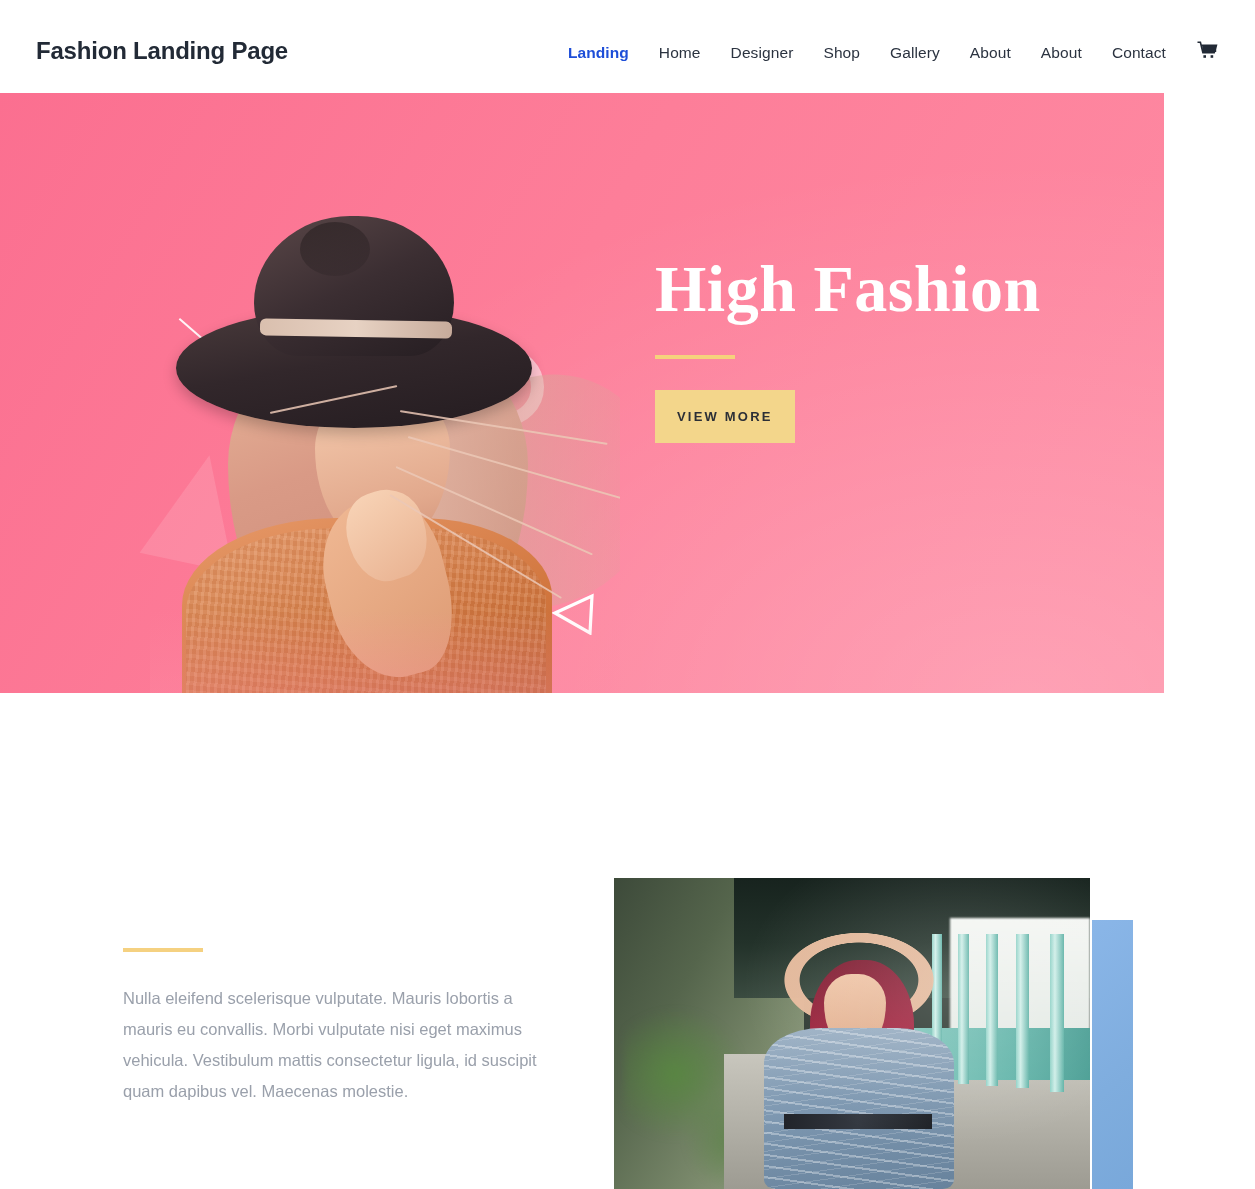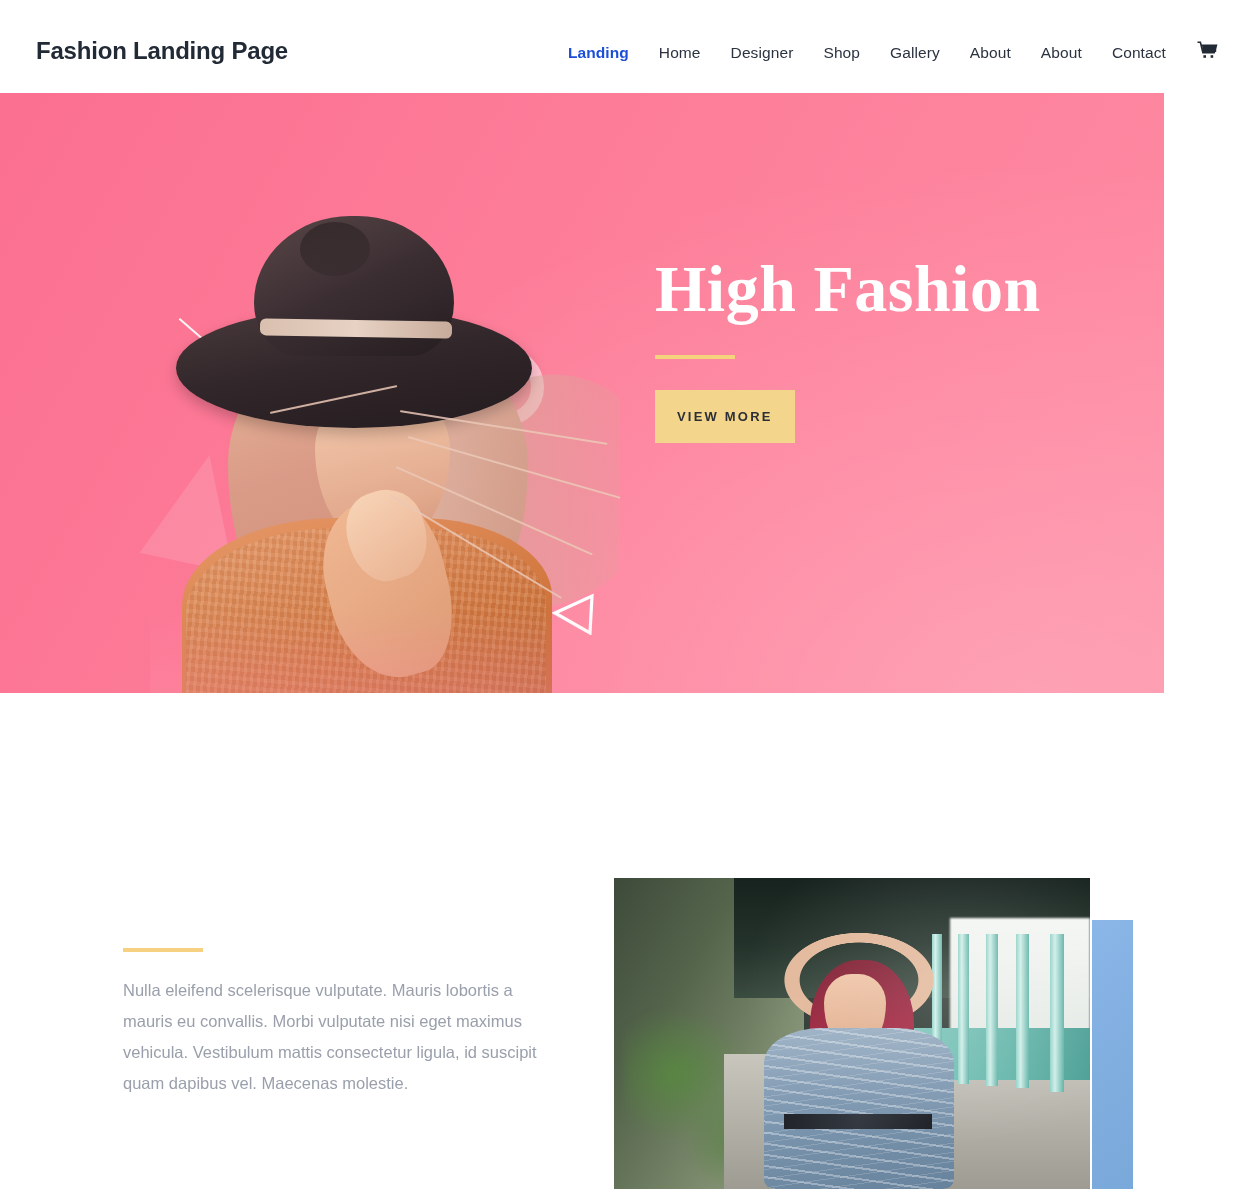--- a/index.html
+++ b/index.html
@@ -220,21 +220,21 @@
   .about-copy{ position:absolute; left:123px; top:228px; width:430px; }
   .about-title{
     font-family:"Liberation Serif", serif;
     font-size:44px; line-height:1;
     font-weight:700;
     color:#23272e;
     letter-spacing:0.3px;
   }
   .about-divider{ width:80px; height:4px; background:#f5d181; margin-top:27px; }
   .about-text{
-    margin-top:23px;
+    margin-top:31px;
     font-size:16.5px; line-height:31px;
     color:#9aa0ab;
     width:425px;
   }
 
   
   .about-accent{
     position:absolute; left:1092px; top:227px;
     width:41px; height:269px;
     background:linear-gradient(140deg,#8ab6e8 0%, #7fadde 60%, #79a8da 100%);

